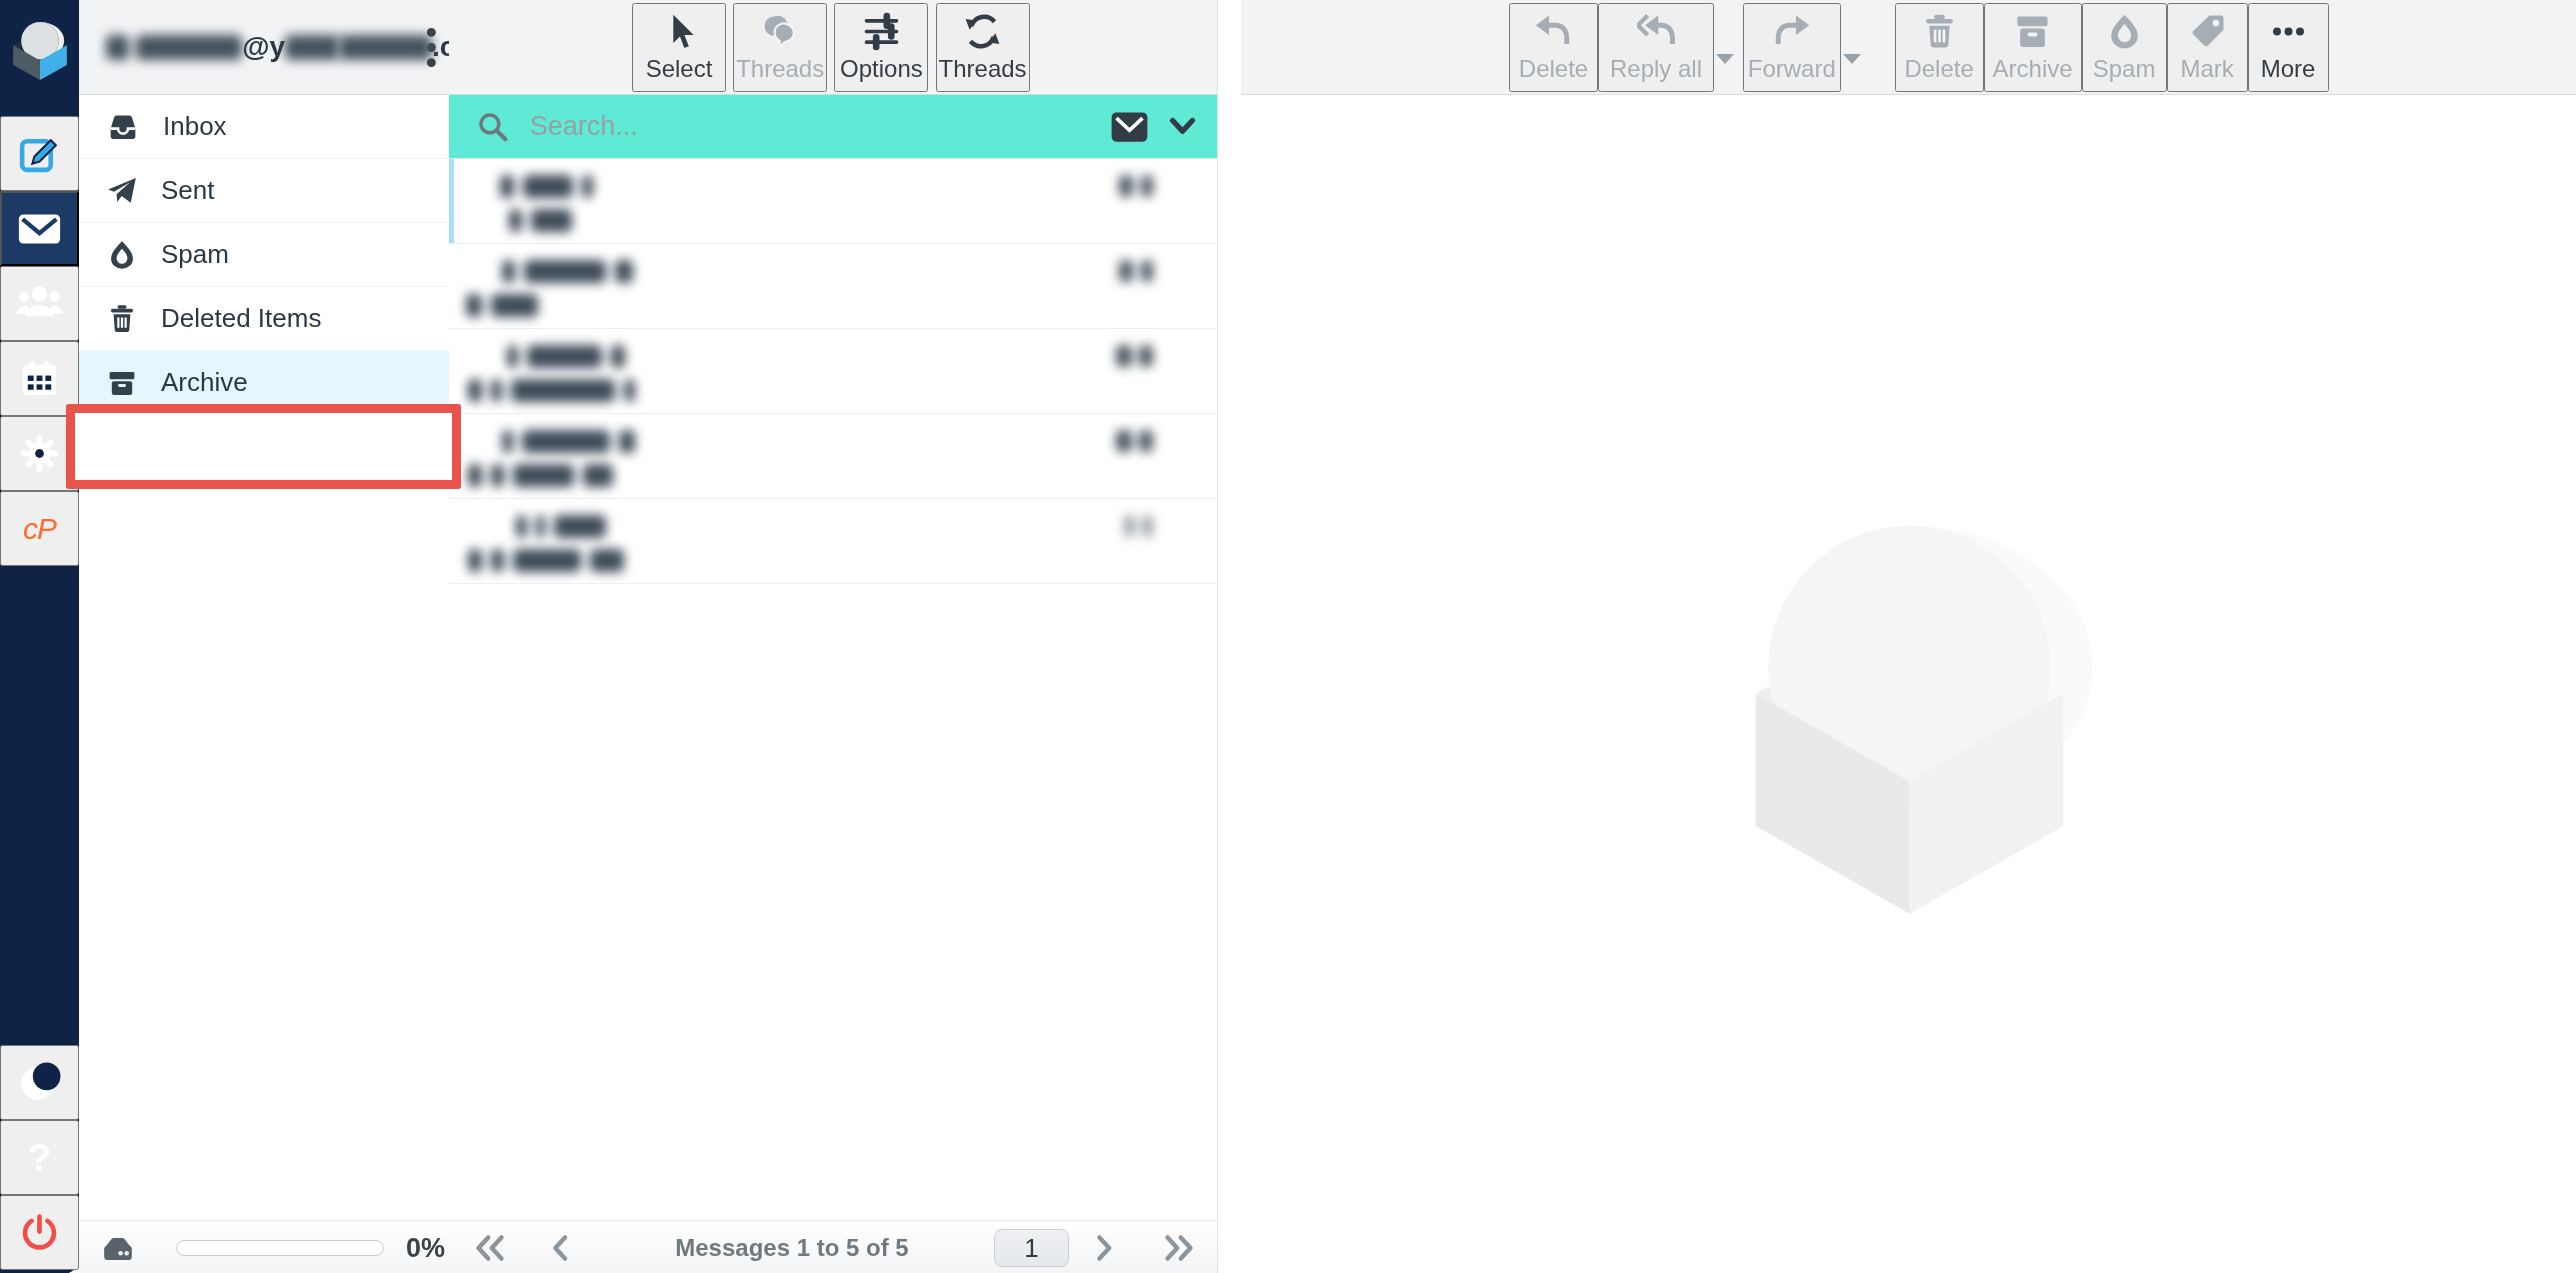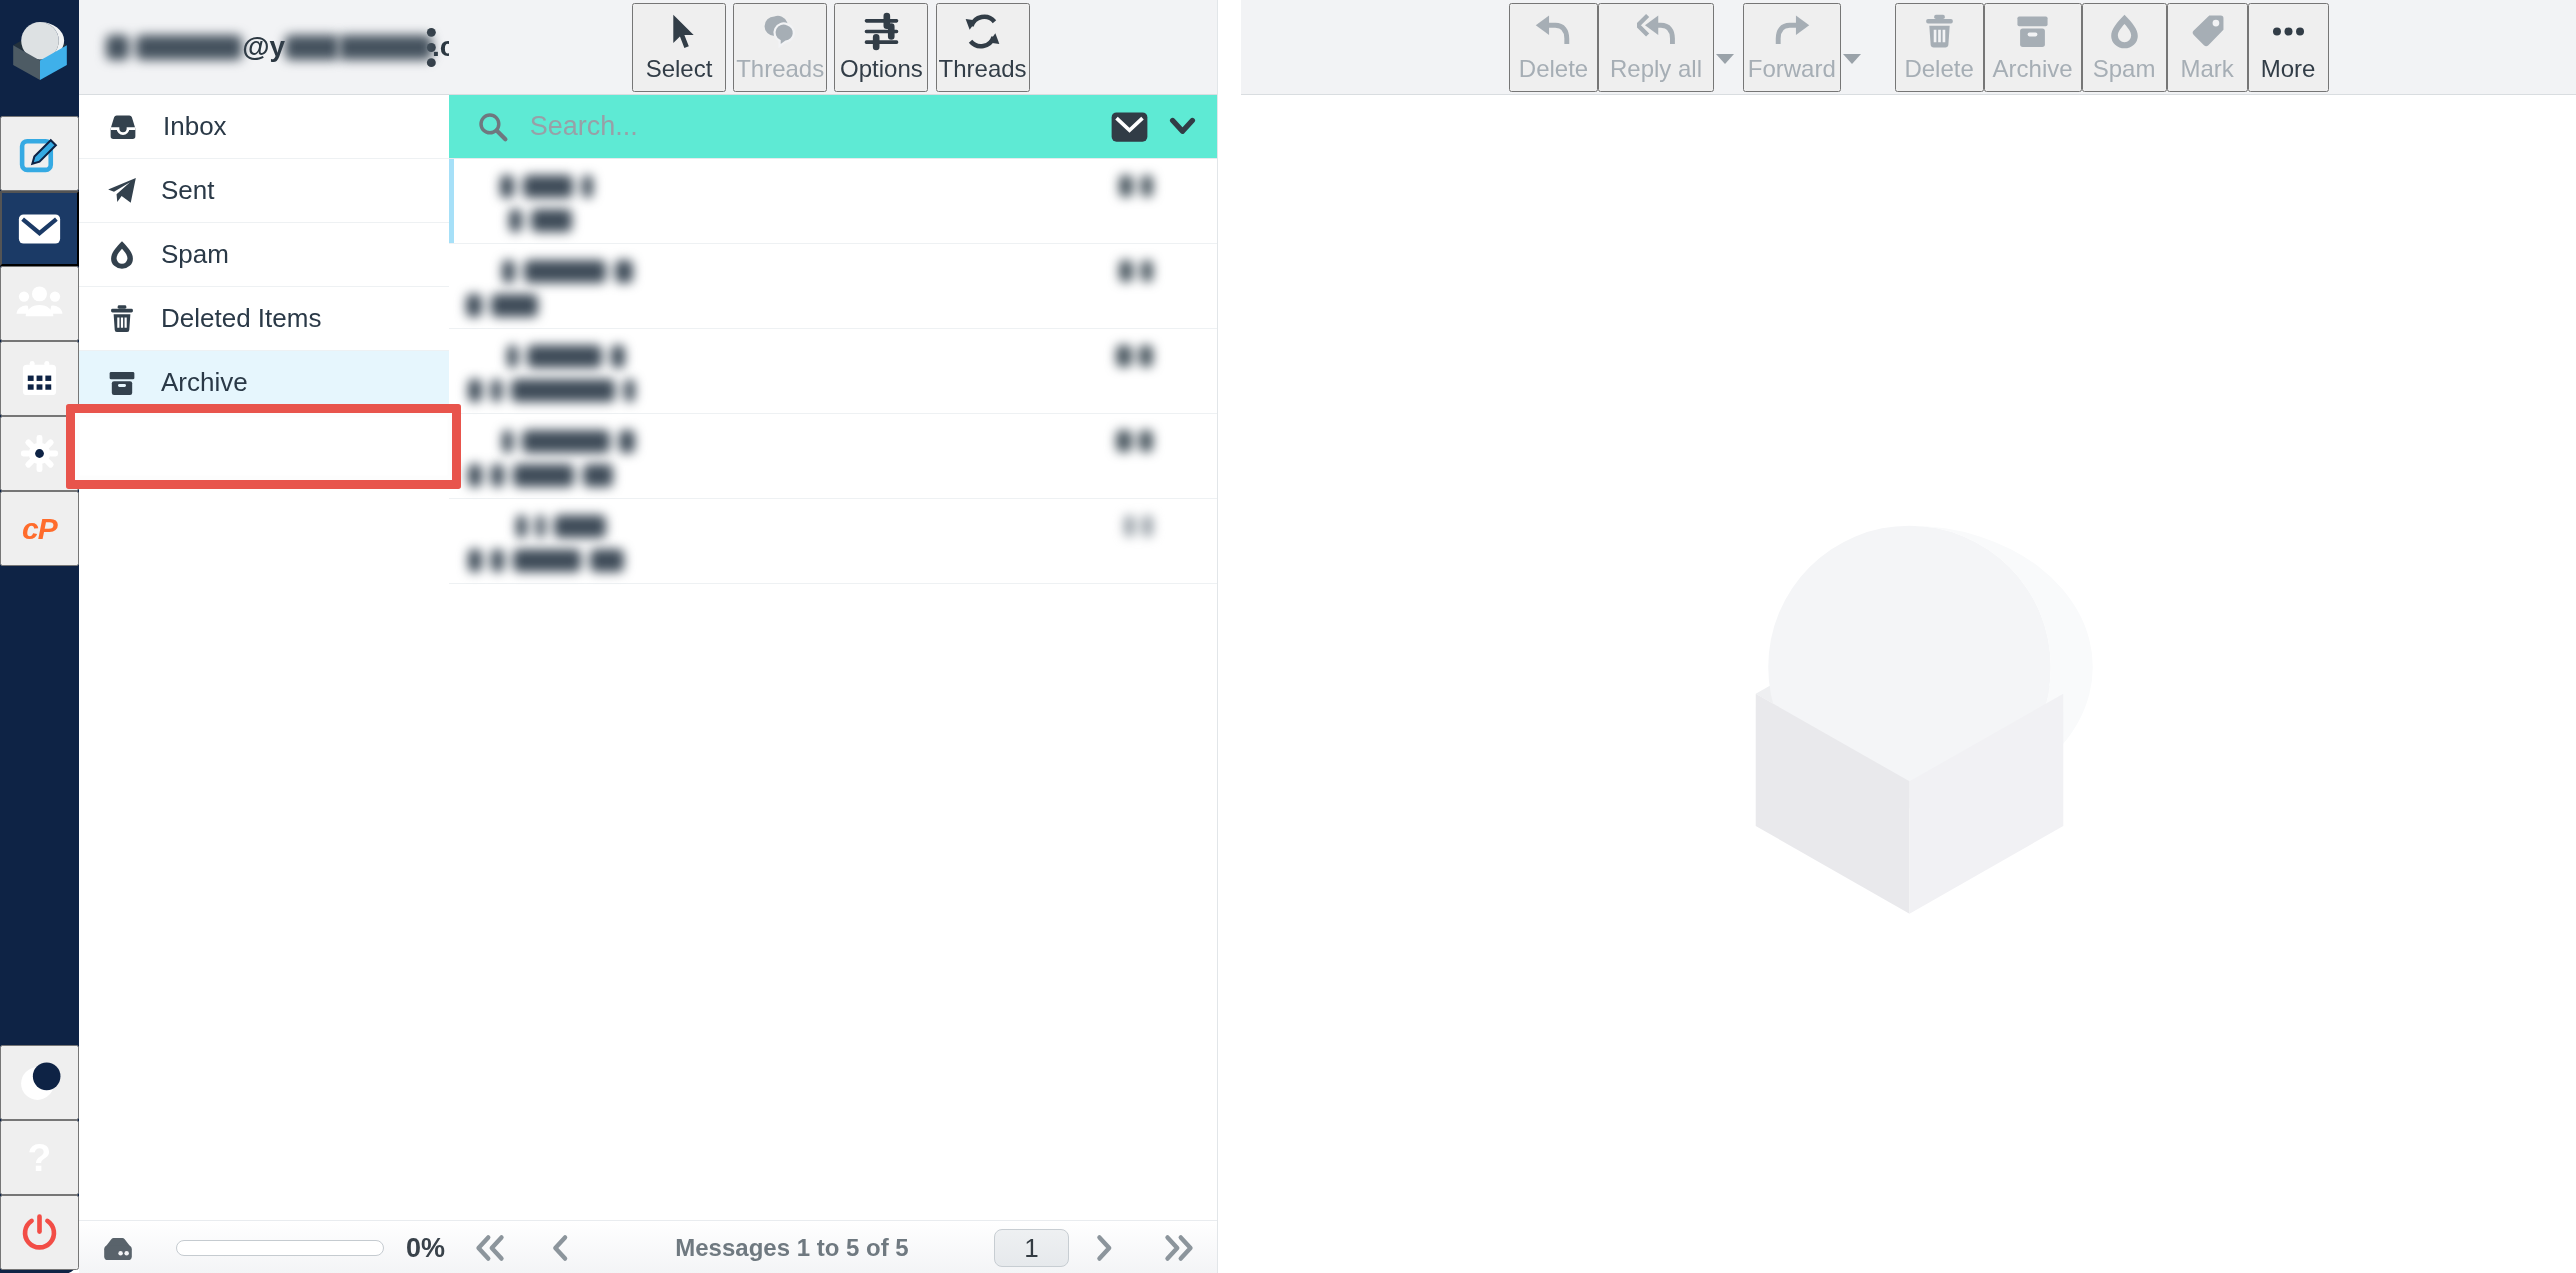--- a/index.html
+++ b/index.html
@@ -11,21 +11,21 @@
   
   .sidebar {
     position:absolute; left:0; top:0; width:79px; height:1274px;
     background:#0e2345; border-radius:0 0 16px 0; z-index:5;
     display:flex; flex-direction:column; align-items:center;
   }
   .sb-btn { width:79px; height:75px; display:flex; align-items:center; justify-content:center; }
   .sb-logo { height:93px; }
   .sb-btn.active { background:#1b3a66; }
   .sb-spacer { flex:1; }
-  .cp-logo { font-size:30px; font-weight:700; font-style:italic; color:#ff6c2c; letter-spacing:-0.9px; }
+  .cp-logo { font-size:30px; font-weight:400; font-style:italic; color:#ff6c2c; letter-spacing:-0.9px; }
   .help-glyph { font-size:39px; font-weight:700; color:#ffffff; }
   
   .col { position:absolute; top:0; height:1274px; background:#fff; }
   .col-folders { left:79px; width:389px; border-right:1.8px solid #e2e6e9; }
   .col-list    { left:449px; width:769px; border-right:1.8px solid #e2e6e9; }
   .col-content { left:1241px; width:1335px; }
   .chrome-strip {
     position:absolute; left:0; right:0; top:0; height:95px;
     background:#f2f3f5; border-bottom:1.8px solid #d9dde0;
   }

